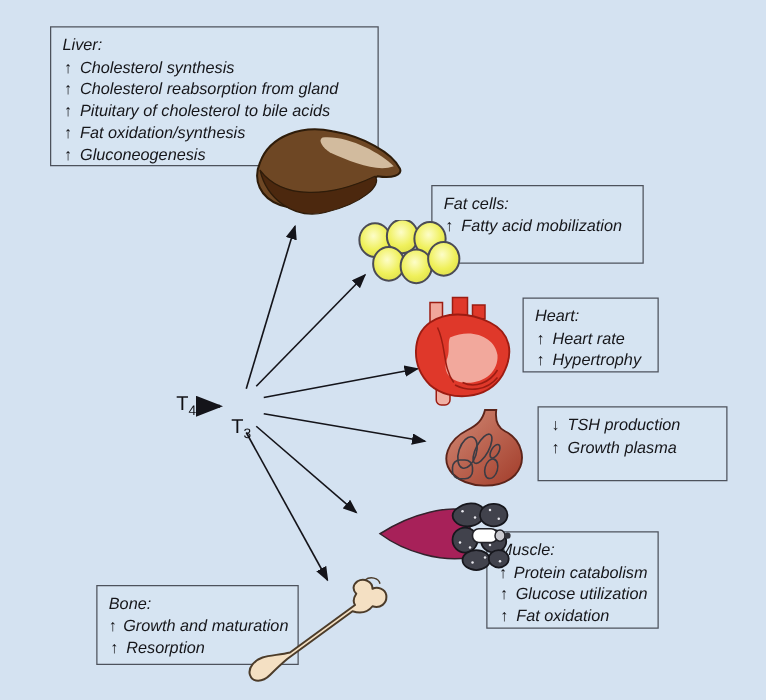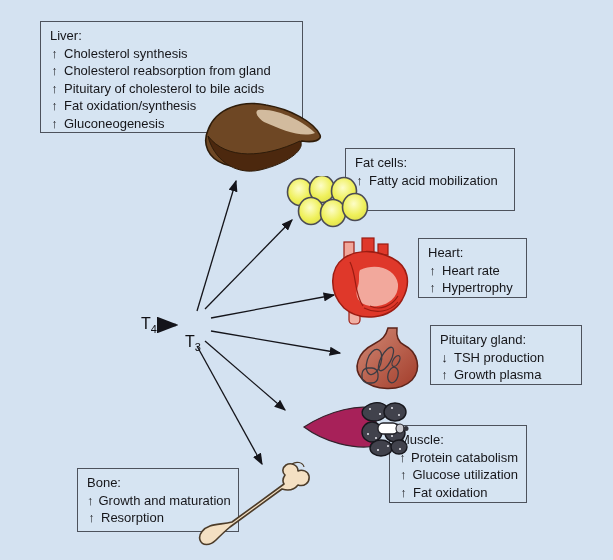--- a/index.html
+++ b/index.html
@@ -21,20 +21,21 @@
     position:absolute;z-index:3;
   }
   .box{
     position:absolute;z-index:1;
     border:1.6px solid #4d525c;
     background:rgba(218,230,244,0.45);
     color:#16161a;
     font-size:13px;line-height:17.5px;
     padding:5px 8px 4px 9px;
     box-sizing:border-box;
+    font-style:italic;
   }
   .box-title{font-weight:normal;}
   .effect-line{display:flex;gap:5px;white-space:nowrap;}
   .dir-glyph{display:inline-block;width:9px;text-align:center;}
   .hormone{
     position:absolute;z-index:4;
     font-size:16px;color:#101014;
   }
   .hormone sub{font-size:11px;}
   #box-liver   {left:40px;  top:21px;  width:263px; height:112px;}
@@ -113,21 +114,20 @@
         <span class="dir-glyph">↑</span>
         <span>Heart rate</span>
       </div>
     <div class="effect-line">
         <span class="dir-glyph">↑</span>
         <span>Hypertrophy</span>
       </div>
   </div>
 
   <div class="box" id="box-pit">
-    <div class="box-title">Pituitary gland:</div>
     <div class="effect-line">
         <span class="dir-glyph">↓</span>
         <span>TSH production</span>
       </div>
     <div class="effect-line">
         <span class="dir-glyph">↑</span>
         <span>Growth plasma</span>
       </div>
   </div>
 

